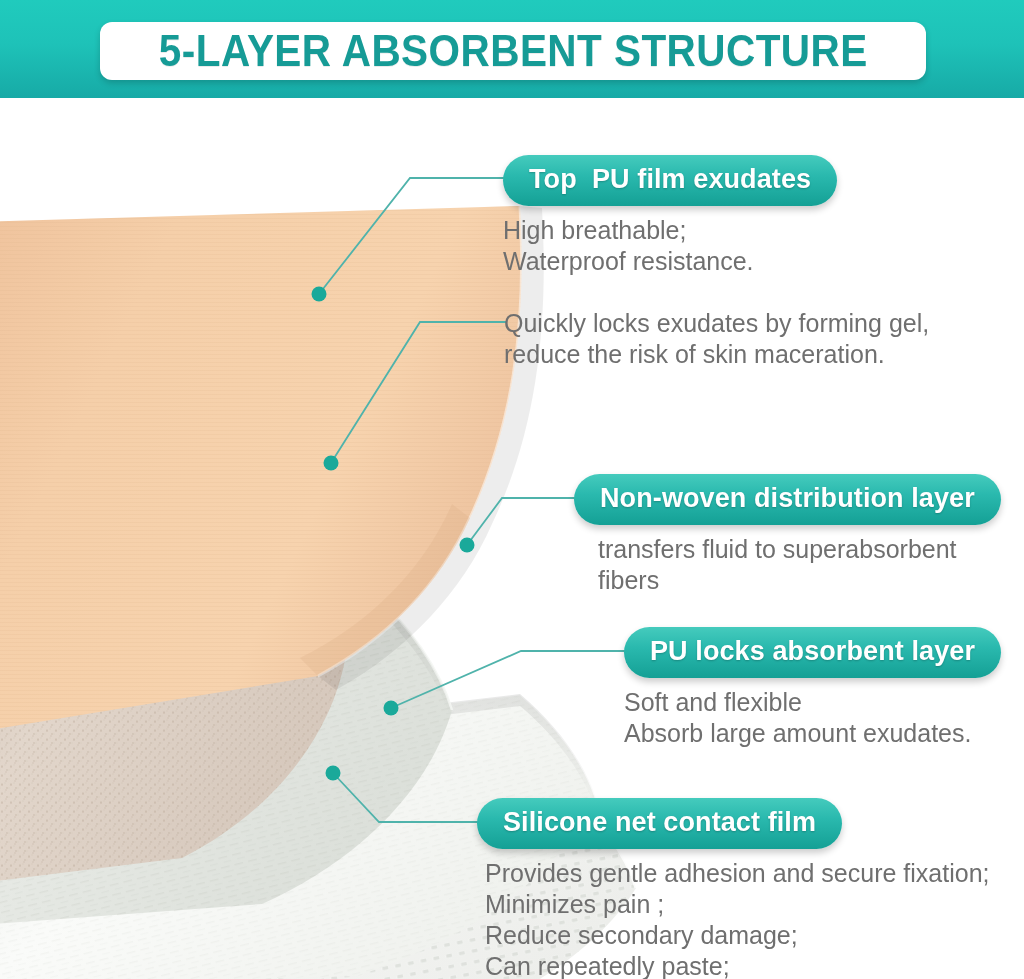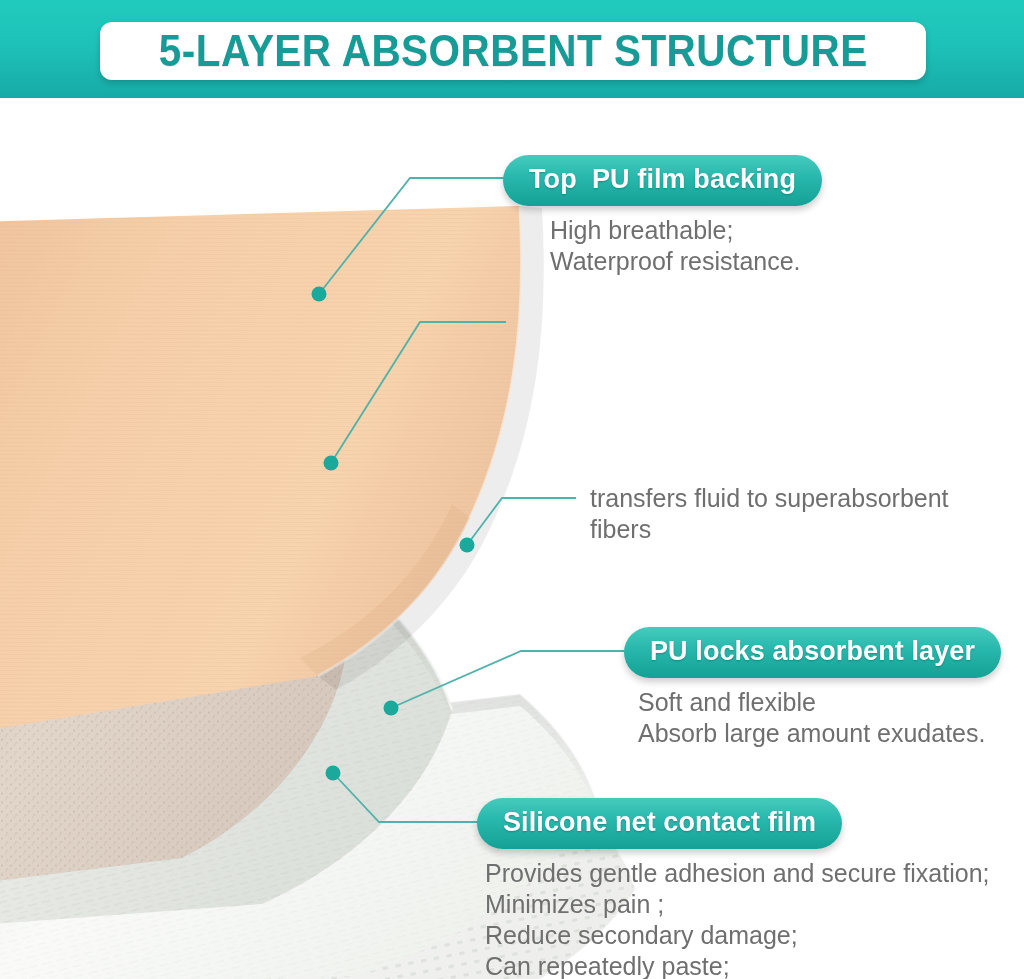--- a/index.html
+++ b/index.html
@@ -85,21 +85,20 @@
     letter-spacing: 0.1px;
     text-shadow: 0 1px 2px rgba(0,0,0,0.22);
     white-space: pre;
   }
   .body-text {
     margin-top: 9px;
     font-size: 25px;
     line-height: 31px;
     color: #6f6f6f;
     white-space: pre-line;
-    margin-left: 47px;
   }
 
   
   .leaders {
     position: absolute;
     left: 0;
     top: 0;
     width: 1024px;
     height: 979px;
     pointer-events: none;
@@ -289,39 +288,44 @@
     </g>
 
     <g>
       <polyline points="333,773 379,822 479,822" fill="none" stroke="#4fb3ab" stroke-width="1.8"></polyline>
       <circle cx="333" cy="773" r="7.5" fill="#1aa99a"></circle>
     </g>
   </svg>
 
   <div class="callout" style="left:503px; top:155px;">
     <div class="pill">
-      <span class="pill-label">Top  PU film backing</span>
+      <span class="pill-label">Top  PU film exudates</span>
     </div>
     <div class="body-text">High breathable;
 Waterproof resistance.</div>
   </div>
 
   <div class="callout" style="left:504px; top:299px;">
+    <div class="body-text">Quickly locks exudates by forming gel,
+reduce the risk of skin maceration.</div>
   </div>
 
   <div class="callout" style="left:574px; top:474px;">
-    <div class="body-text" style="margin-left:16px;">transfers fluid to superabsorbent
+    <div class="pill">
+      <span class="pill-label">Non-woven distribution layer</span>
+    </div>
+    <div class="body-text" style="margin-left:24px;">transfers fluid to superabsorbent
 fibers</div>
   </div>
 
   <div class="callout" style="left:624px; top:627px;">
     <div class="pill">
       <span class="pill-label">PU locks absorbent layer</span>
     </div>
-    <div class="body-text" style="margin-left:14px;">Soft and flexible
+    <div class="body-text" style="">Soft and flexible
 Absorb large amount exudates.</div>
   </div>
 
   <div class="callout" style="left:477px; top:798px;">
     <div class="pill">
       <span class="pill-label">Silicone net contact film</span>
     </div>
     <div class="body-text" style="margin-left:8px;">Provides gentle adhesion and secure fixation;
 Minimizes pain ;
 Reduce secondary damage;

